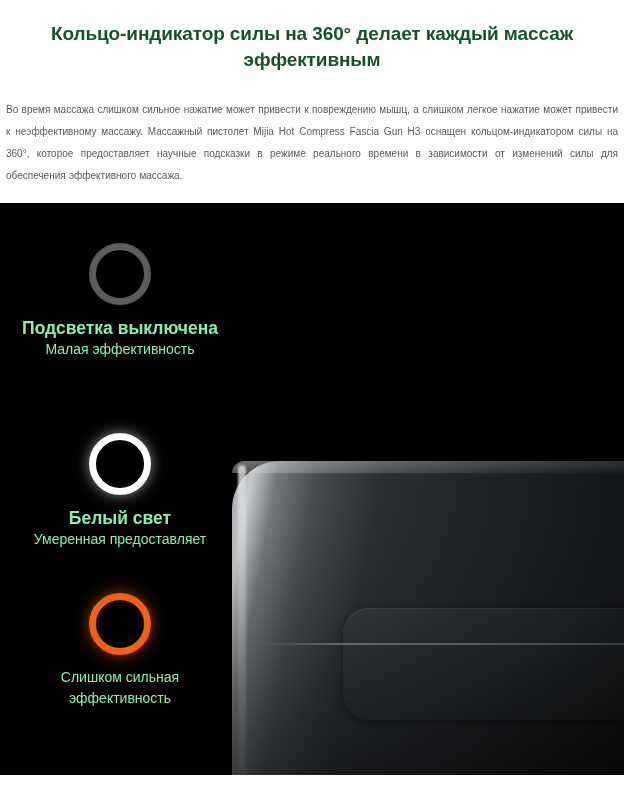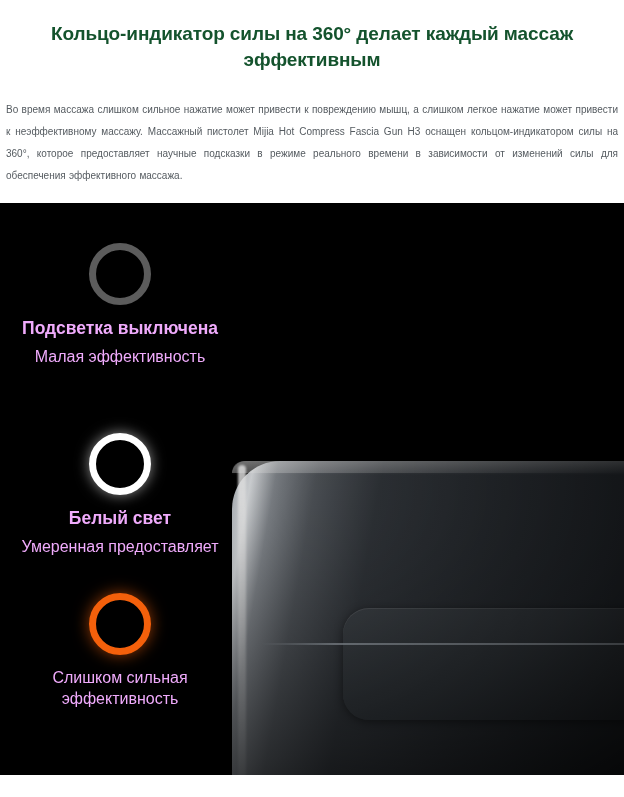--- a/index.html
+++ b/index.html
@@ -112,21 +112,21 @@
   .hero-vignette {
     position: absolute;
     inset: 0;
     background: radial-gradient(ellipse at 20% 50%, rgba(0,0,0,0.0) 0%, rgba(0,0,0,0.55) 70%, rgba(0,0,0,0.85) 100%);
     pointer-events: none;
   }
   
   .indicator {
     position: absolute;
     text-align: center;
-    color: #f0abfc;
+    color: #86efac;
   }
   .ring {
     width: 62px;
     height: 62px;
     border-radius: 50%;
     margin: 0 auto 12px auto;
     box-sizing: border-box;
   }
   .ring.off {
     border: 7px solid #5c5c5c;
@@ -139,23 +139,22 @@
     border: 7px solid #f4600b;
     box-shadow: 0 0 16px rgba(244,96,11,0.6);
   }
   .ind-title {
     font-size: 17.5px;
     font-weight: bold;
     line-height: 22px;
     white-space: nowrap;
   }
   .ind-sub {
-    font-size: 16px;
+    font-size: 14px;
     line-height: 21px;
-    margin-top: 7px;
     white-space: nowrap;
   }
   .ind-sub.wrap {
     white-space: normal;
     width: 190px;
     margin-left: auto;
     margin-right: auto;
   }
   #ind-0 { left: 8px;  top: 40px;  width: 224px; }
   #ind-1 { left: 8px;  top: 230px; width: 224px; }

